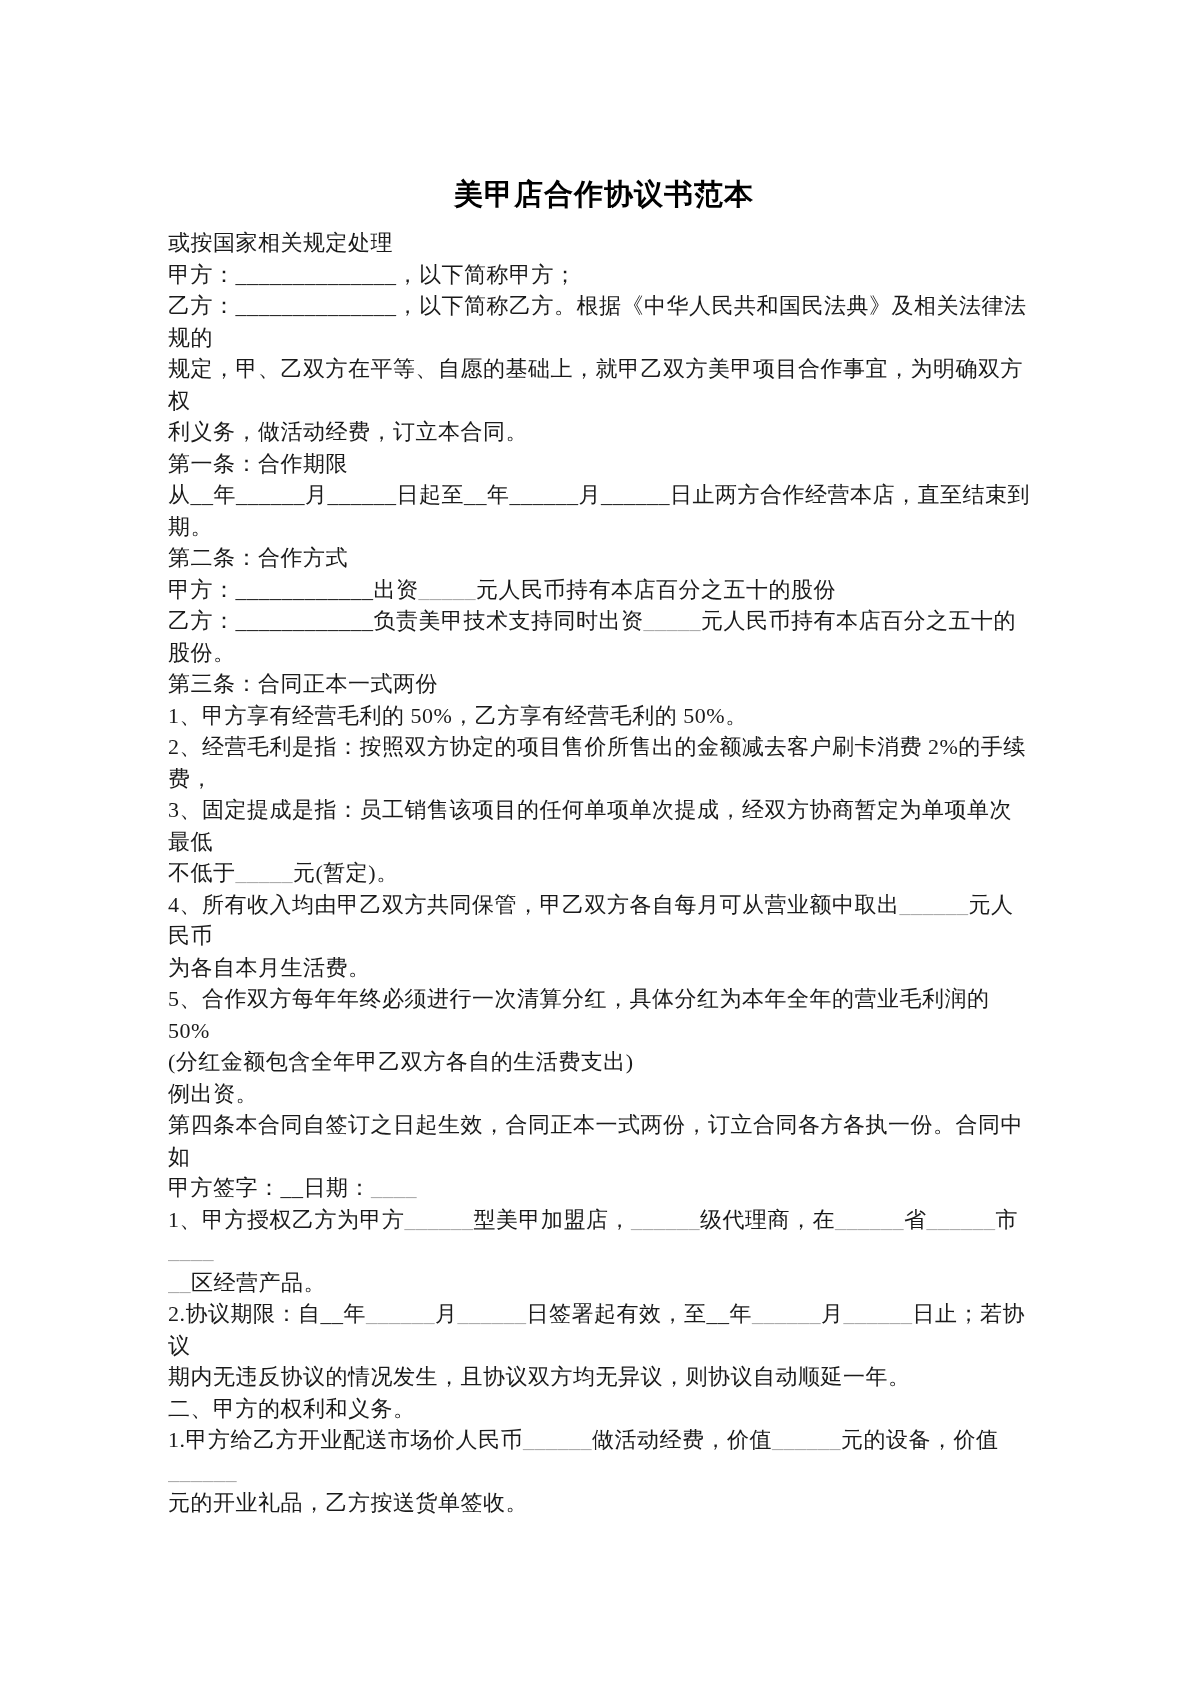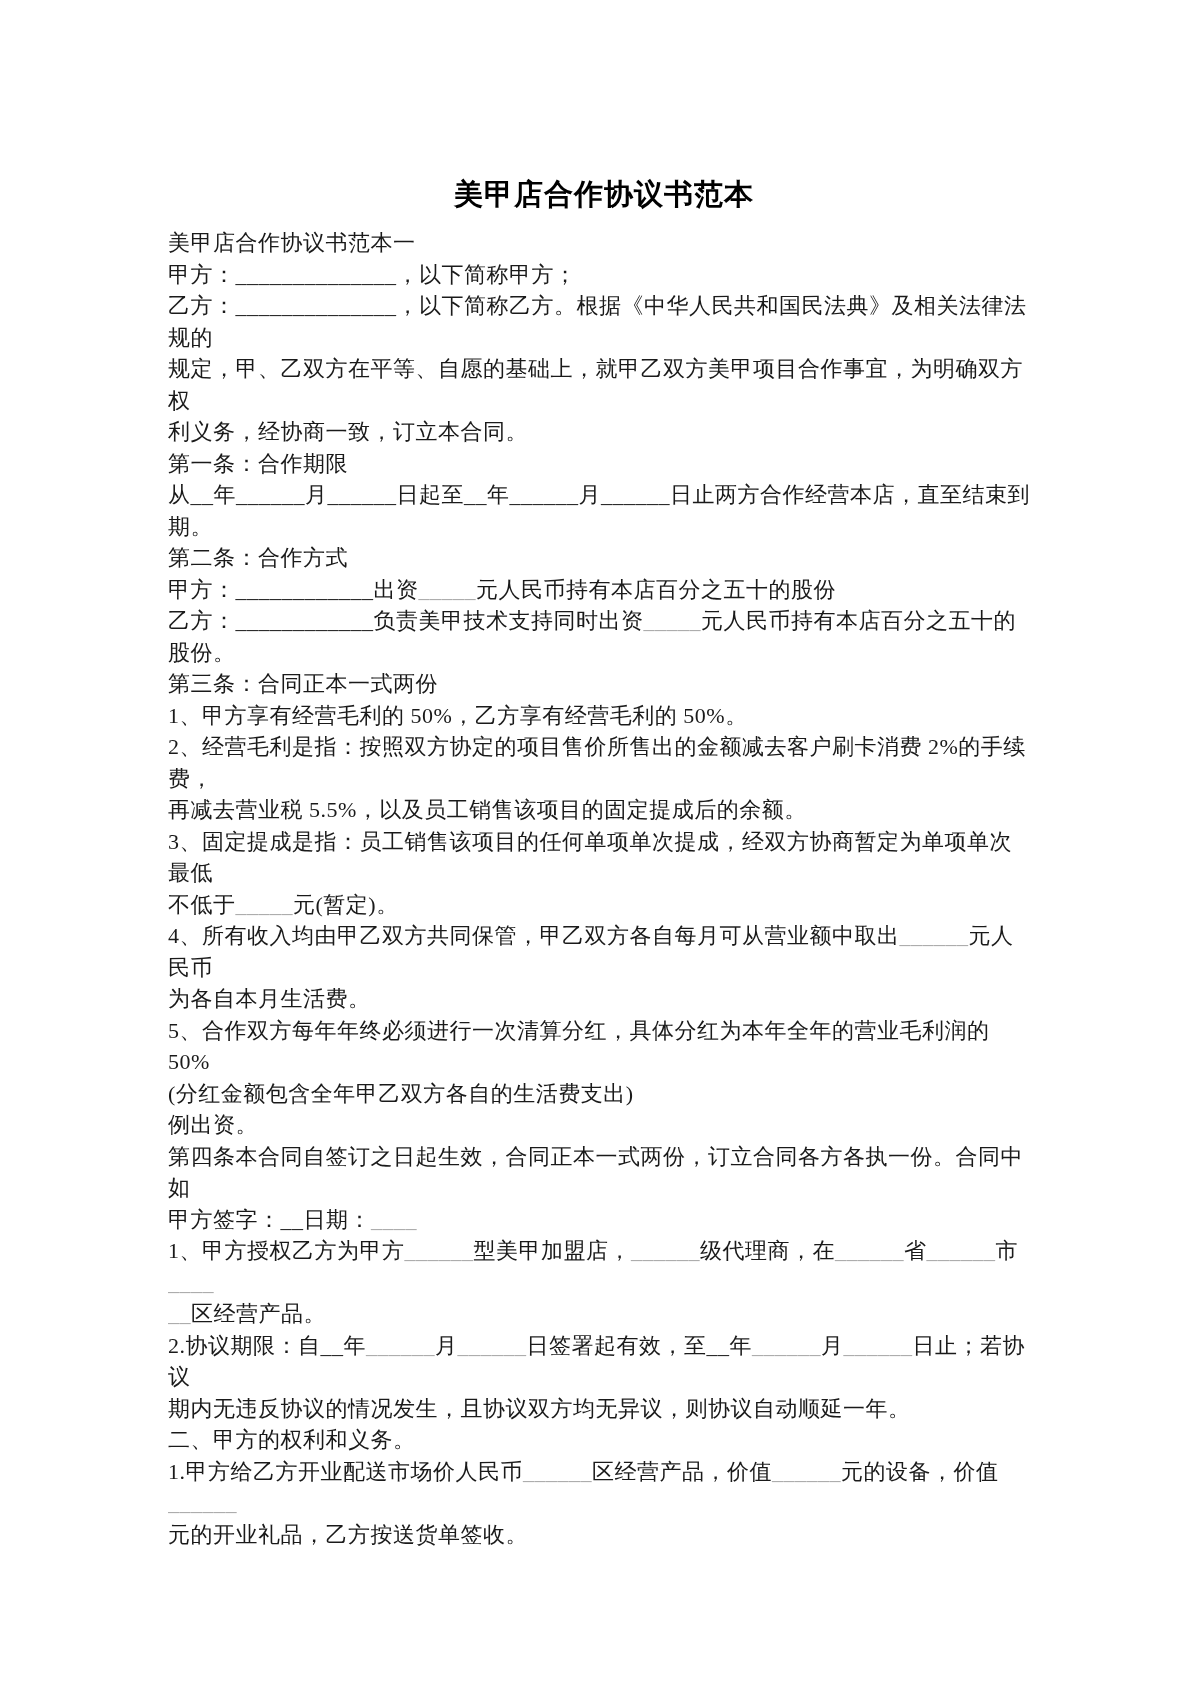--- a/index.html
+++ b/index.html
@@ -47,44 +47,43 @@
   .text-run {
     color: inherit;
   }
 </style>
 </head>
 <body style="background: rgb(255, 255, 255);">
 
 <div class="page" style="background: rgb(255, 255, 255); color: rgb(26, 26, 26); --blank-gray: #a9a9a9;">
   <h1 class="doc-title" style="color: rgb(0, 0, 0);">美甲店合作协议书范本</h1>
   <div class="doc-body">
-      <div class="line"><span class="text-run">美甲店合作协议书范本一</span></div>
+      <div class="line"><span class="text-run">或按国家相关规定处理</span></div>
       <div class="line"><span class="text-run">甲方：</span><span class="text-run">______________</span><span class="text-run">，以下简称甲方；</span></div>
       <div class="line"><span class="text-run">乙方：</span><span class="text-run">______________</span><span class="text-run">，以下简称乙方。根据《中华人民共和国民法典》及相关法律法规的</span></div>
       <div class="line"><span class="text-run">规定，甲、乙双方在平等、自愿的基础上，就甲乙双方美甲项目合作事宜，为明确双方权</span></div>
-      <div class="line"><span class="text-run">利义务，经协商一致，订立本合同。</span></div>
+      <div class="line"><span class="text-run">利义务，做活动经费，订立本合同。</span></div>
       <div class="line"><span class="text-run">第一条：合作期限</span></div>
       <div class="line"><span class="text-run">从</span><span class="text-run">__</span><span class="text-run">年</span><span class="text-run">______</span><span class="text-run">月</span><span class="text-run">______</span><span class="text-run">日起至</span><span class="text-run">__</span><span class="text-run">年</span><span class="text-run">______</span><span class="text-run">月</span><span class="text-run">______</span><span class="text-run">日止两方合作经营本店，直至结束到期。</span></div>
       <div class="line"><span class="text-run">第二条：合作方式</span></div>
       <div class="line"><span class="text-run">甲方：</span><span class="text-run">____________</span><span class="text-run">出资</span><span class="blank-gray">_____</span><span class="text-run">元人民币持有本店百分之五十的股份</span></div>
       <div class="line"><span class="text-run">乙方：</span><span class="text-run">____________</span><span class="text-run">负责美甲技术支持同时出资</span><span class="blank-gray">_____</span><span class="text-run">元人民币持有本店百分之五十的股份。</span></div>
       <div class="line"><span class="text-run">第三条：合同正本一式两份</span></div>
       <div class="line"><span class="text-run">1、甲方享有经营毛利的 50%，乙方享有经营毛利的 50%。</span></div>
       <div class="line"><span class="text-run">2、经营毛利是指：按照双方协定的项目售价所售出的金额减去客户刷卡消费 2%的手续费，</span></div>
-      <div class="line"><span class="text-run">再减去营业税 5.5%，以及员工销售该项目的固定提成后的余额。</span></div>
       <div class="line"><span class="text-run">3、固定提成是指：员工销售该项目的任何单项单次提成，经双方协商暂定为单项单次最低</span></div>
       <div class="line"><span class="text-run">不低于</span><span class="blank-gray">_____</span><span class="text-run">元(暂定)。</span></div>
       <div class="line"><span class="text-run">4、所有收入均由甲乙双方共同保管，甲乙双方各自每月可从营业额中取出</span><span class="blank-gray">______</span><span class="text-run">元人民币</span></div>
       <div class="line"><span class="text-run">为各自本月生活费。</span></div>
       <div class="line"><span class="text-run">5、合作双方每年年终必须进行一次清算分红，具体分红为本年全年的营业毛利润的 50%</span></div>
       <div class="line"><span class="text-run">(分红金额包含全年甲乙双方各自的生活费支出)</span></div>
       <div class="line"><span class="text-run">例出资。</span></div>
       <div class="line"><span class="text-run">第四条本合同自签订之日起生效，合同正本一式两份，订立合同各方各执一份。合同中如</span></div>
       <div class="line"><span class="text-run">甲方签字：</span><span class="text-run">__</span><span class="text-run">日期：</span><span class="blank-gray">____</span></div>
       <div class="line"><span class="text-run">1、甲方授权乙方为甲方</span><span class="blank-gray">______</span><span class="text-run">型美甲加盟店，</span><span class="blank-gray">______</span><span class="text-run">级代理商，在</span><span class="blank-gray">______</span><span class="text-run">省</span><span class="blank-gray">______</span><span class="text-run">市</span><span class="blank-gray">____</span></div>
       <div class="line"><span class="blank-gray">__</span><span class="text-run">区经营产品。</span></div>
       <div class="line"><span class="text-run">2.协议期限：自</span><span class="text-run">__</span><span class="text-run">年</span><span class="blank-gray">______</span><span class="text-run">月</span><span class="blank-gray">______</span><span class="text-run">日签署起有效，至</span><span class="text-run">__</span><span class="text-run">年</span><span class="blank-gray">______</span><span class="text-run">月</span><span class="blank-gray">______</span><span class="text-run">日止；若协议</span></div>
       <div class="line"><span class="text-run">期内无违反协议的情况发生，且协议双方均无异议，则协议自动顺延一年。</span></div>
       <div class="line"><span class="text-run">二、甲方的权利和义务。</span></div>
-      <div class="line"><span class="text-run">1.甲方给乙方开业配送市场价人民币</span><span class="blank-gray">______</span><span class="text-run">区经营产品，价值</span><span class="blank-gray">______</span><span class="text-run">元的设备，价值</span><span class="blank-gray">______</span></div>
+      <div class="line"><span class="text-run">1.甲方给乙方开业配送市场价人民币</span><span class="blank-gray">______</span><span class="text-run">做活动经费，价值</span><span class="blank-gray">______</span><span class="text-run">元的设备，价值</span><span class="blank-gray">______</span></div>
       <div class="line"><span class="text-run">元的开业礼品，乙方按送货单签收。</span></div>
     </div>
 </div>
 
 </body></html>

